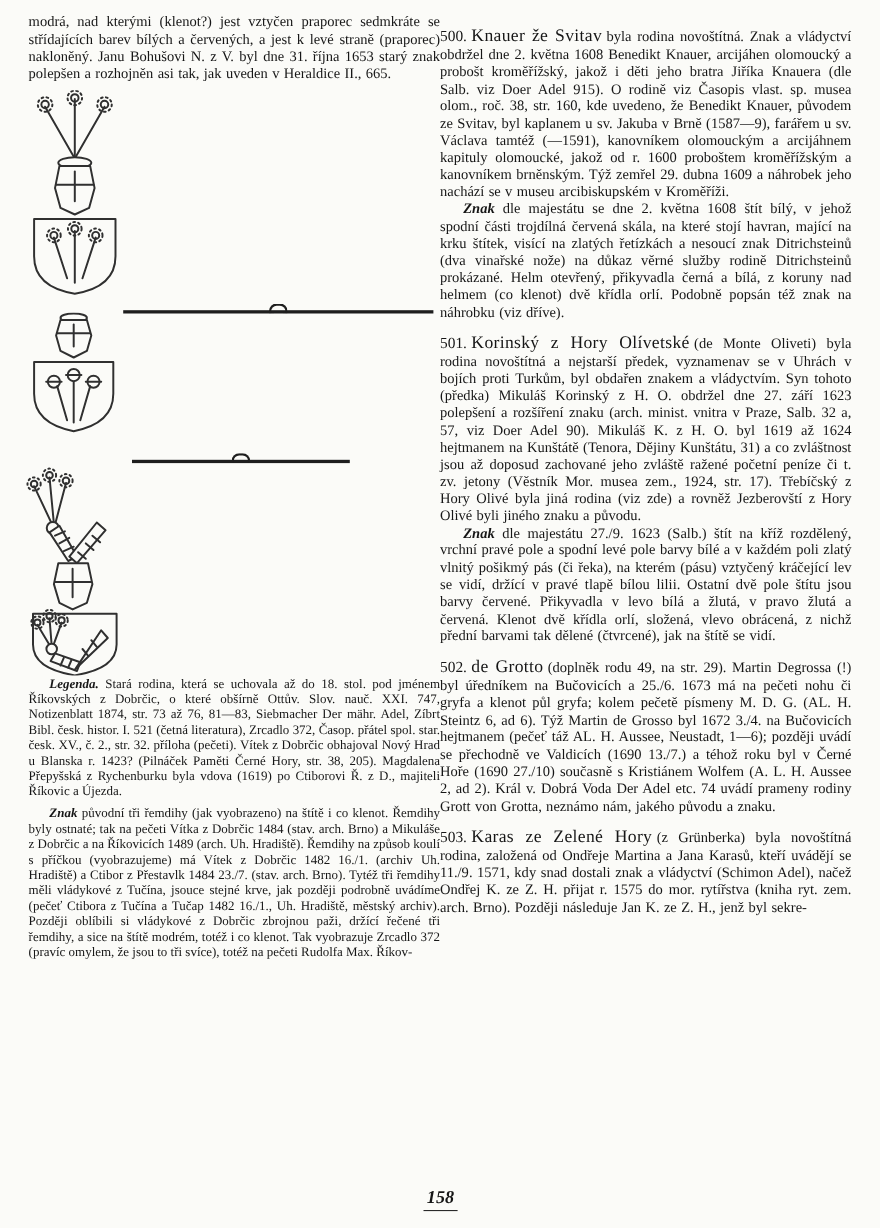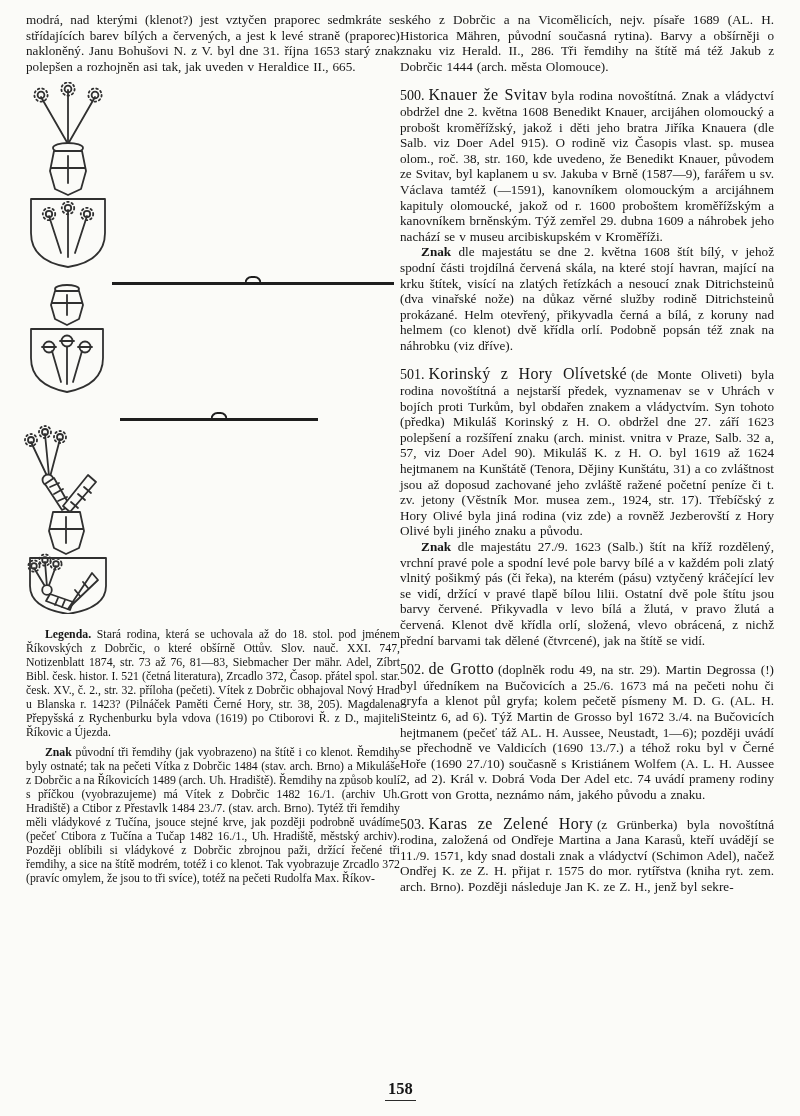--- a/index.html
+++ b/index.html
@@ -5,45 +5,45 @@
   html,body{margin:0;padding:0;}
   body{width:800px;height:1116px;background:#fbfbf8;overflow:hidden;
        font-family:"Liberation Serif","DejaVu Serif",serif;color:#161616;}
   .page{position:relative;width:800px;height:1116px;box-sizing:border-box;
         padding:12px 14px 0 26px;display:flex;}
   .col{width:374px;box-sizing:border-box;}
   p{margin:0;}
   .body-text{font-size:13.2px;line-height:15.6px;text-align:justify;word-spacing:.05em;}
   .petit{font-size:11.8px;line-height:14px;text-align:justify;}
   .indent{text-indent:1.6em;}
-  .lead{font-weight:bold;}
+  .lead{font-weight:bold;font-style:italic;}
   .h499{font-size:18px;font-weight:bold;margin:15px 0 9px;letter-spacing:.2px;white-space:nowrap;}
   .h499 .num{font-weight:bold;margin-right:6px;}
   .sec{margin-top:13px;}
   .sec .num{font-size:14px;margin-right:4px;margin-top:44px;}
   .sec .title{font-size:16px;font-weight:normal;letter-spacing:.3px;margin-right:4px;}
-  .mt{margin-top:13px;}
+  .mt{}
   .gen-row{display:flex;align-items:flex-start;}
   .row1{margin-top:4px;}
   .row2{margin-top:12px;}
   .row3{margin-top:16px;}
   .tblwrap{flex:0 0 auto;}
   .gen-table{display:table;table-layout:fixed;border-collapse:collapse;
              border:2px solid #262626;border-bottom:none;background:transparent;}
   .gen-table.w282{width:282px;}
   .gen-table.w196{width:196px;margin-left:2px;}
   .descent{position:relative;height:3px;background:#1e1e1e;}
   .descent .curl{position:absolute;left:50%;top:-6px;width:13px;height:7px;
                  border:2px solid #1e1e1e;border-bottom:none;border-radius:7px 7px 0 0;
                  transform:translateX(-50%);}
   .coa{flex:0 0 auto;stroke:#303030;fill:none;stroke-width:1.8;stroke-linejoin:round;stroke-linecap:round;}
   .coa1{margin:4px 2px 0 -2px;}
   .coa2{margin:2px 6px 0 2px;}
   .coa3{margin:0 2px 0 -8px;}
-  .page-number{position:absolute;top:1079px;left:385px;font-weight:bold;
+  .page-number{position:absolute;top:1079px;left:385px;font-style:italic;font-weight:bold;
                font-size:16.5px;border-bottom:1.5px solid #2a2a2a;padding:0 3px 1px;}
 </style>
 </head>
 <body>
 
 <div class="page">
 
   <div class="col">
 
     <p class="body-text">modrá, nad kterými (klenot?) jest vztyčen praporec sedmkráte se střídajících barev bílých a červených, a jest k levé straně (praporec) nakloněný. Janu Bohušovi N. z V. byl dne 31. října 1653 starý znak polepšen a rozhojněn asi tak, jak uveden v Heraldice II., 665.</p>
@@ -181,21 +181,20 @@
     </div>
 
     <p class="petit indent mt"><span class="lead">Legenda.</span> <span>Stará rodina, která se uchovala až do 18. stol. pod jménem Říkovských z Dobrčic, o které obšírně Ottův. Slov. nauč. XXI. 747, Notizenblatt 1874, str. 73 až 76, 81—83, Siebmacher Der mähr. Adel, Zíbrt Bibl. česk. histor. I. 521 (četná literatura), Zrcadlo 372, Časop. přátel spol. star. česk. XV., č. 2., str. 32. příloha (pečeti). Vítek z Dobrčic obhajoval Nový Hrad u Blanska r. 1423? (Pilnáček Paměti Černé Hory, str. 38, 205). Magdalena Přepyšská z Rychenburku byla vdova (1619) po Ctiborovi Ř. z D., majiteli Říkovic a Újezda.</span></p>
 
     <p class="petit indent" style="margin-top:6px"><span class="lead">Znak</span> <span>původní tři řemdihy (jak vyobrazeno) na štítě i co klenot. Řemdihy byly ostnaté; tak na pečeti Vítka z Dobrčic 1484 (stav. arch. Brno) a Mikuláše z Dobrčic a na Říkovicích 1489 (arch. Uh. Hradiště). Řemdihy na způsob koulí s příčkou (vyobrazujeme) má Vítek z Dobrčic 1482 16./1. (archiv Uh. Hradiště) a Ctibor z Přestavlk 1484 23./7. (stav. arch. Brno). Tytéž tři řemdihy měli vládykové z Tučína, jsouce stejné krve, jak později podrobně uvádíme (pečeť Ctibora z Tučína a Tučap 1482 16./1., Uh. Hradiště, městský archiv). Později oblíbili si vládykové z Dobrčic zbrojnou paži, držící řečené tři řemdihy, a sice na štítě modrém, totéž i co klenot. Tak vyobrazuje Zrcadlo 372 (pravíc omylem, že jsou to tři svíce), totéž na pečeti Rudolfa Max. Říkov-</span></p>
 
   </div>
 
   <div class="col">
 
-    <p class="body-text">ského z Dobrčic a na Vicomělicích, nejv. písaře 1689 (AL. H. Historica Mähren, původní současná rytina). Barvy a obšírněji o znaku viz Herald. II., 286. Tři řemdihy na štítě má též Jakub z Dobrčic 1444 (arch. města Olomouce).</p>
 
     <p class="body-text sec"><span class="num">500.</span><span class="title">Knauer že Svitav</span><span>byla rodina novoštítná. Znak a vládyctví obdržel dne 2. května 1608 Benedikt Knauer, arcijáhen olomoucký a probošt kroměřížský, jakož i děti jeho bratra Jiříka Knauera (dle Salb. viz Doer Adel 915). O rodině viz Časopis vlast. sp. musea olom., roč. 38, str. 160, kde uvedeno, že Benedikt Knauer, původem ze Svitav, byl kaplanem u sv. Jakuba v Brně (1587—9), farářem u sv. Václava tamtéž (—1591), kanovníkem olomouckým a arcijáhnem kapituly olomoucké, jakož od r. 1600 proboštem kroměřížským a kanovníkem brněnským. Týž zemřel 29. dubna 1609 a náhrobek jeho nachází se v museu arcibiskupském v Kroměříži.</span></p>
 
     <p class="body-text indent"><span class="lead">Znak</span> <span>dle majestátu se dne 2. května 1608 štít bílý, v jehož spodní části trojdílná červená skála, na které stojí havran, mající na krku štítek, visící na zlatých řetízkách a nesoucí znak Ditrichsteinů (dva vinařské nože) na důkaz věrné služby rodině Ditrichsteinů prokázané. Helm otevřený, přikyvadla černá a bílá, z koruny nad helmem (co klenot) dvě křídla orlí. Podobně popsán též znak na náhrobku (viz dříve).</span></p>
 
     <p class="body-text sec"><span class="num">501.</span><span class="title">Korinský z Hory Olívetské</span><span>(de Monte Oliveti) byla rodina novoštítná a nejstarší předek, vyznamenav se v Uhrách v bojích proti Turkům, byl obdařen znakem a vládyctvím. Syn tohoto (předka) Mikuláš Korinský z H. O. obdržel dne 27. září 1623 polepšení a rozšíření znaku (arch. minist. vnitra v Praze, Salb. 32 a, 57, viz Doer Adel 90). Mikuláš K. z H. O. byl 1619 až 1624 hejtmanem na Kunštátě (Tenora, Dějiny Kunštátu, 31) a co zvláštnost jsou až doposud zachované jeho zvláště ražené početní peníze či t. zv. jetony (Věstník Mor. musea zem., 1924, str. 17). Třebíčský z Hory Olivé byla jiná rodina (viz zde) a rovněž Jezberovští z Hory Olivé byli jiného znaku a původu.</span></p>
 
     <p class="body-text indent"><span class="lead">Znak</span> <span>dle majestátu 27./9. 1623 (Salb.) štít na kříž rozdělený, vrchní pravé pole a spodní levé pole barvy bílé a v každém poli zlatý vlnitý pošikmý pás (či řeka), na kterém (pásu) vztyčený kráčející lev se vidí, držící v pravé tlapě bílou lilii. Ostatní dvě pole štítu jsou barvy červené. Přikyvadla v levo bílá a žlutá, v pravo žlutá a červená. Klenot dvě křídla orlí, složená, vlevo obrácená, z nichž přední barvami tak dělené (čtvrcené), jak na štítě se vidí.</span></p>
 
     <p class="body-text sec"><span class="num">502.</span><span class="title">de Grotto</span><span>(doplněk rodu 49, na str. 29). Martin Degrossa (!) byl úředníkem na Bučovicích a 25./6. 1673 má na pečeti nohu či gryfa a klenot půl gryfa; kolem pečetě písmeny M. D. G. (AL. H. Steintz 6, ad 6). Týž Martin de Grosso byl 1672 3./4. na Bučovicích hejtmanem (pečeť táž AL. H. Aussee, Neustadt, 1—6); později uvádí se přechodně ve Valdicích (1690 13./7.) a téhož roku byl v Černé Hoře (1690 27./10) současně s Kristiánem Wolfem (A. L. H. Aussee 2, ad 2). Král v. Dobrá Voda Der Adel etc. 74 uvádí prameny rodiny Grott von Grotta, neznámo nám, jakého původu a znaku.</span></p>

